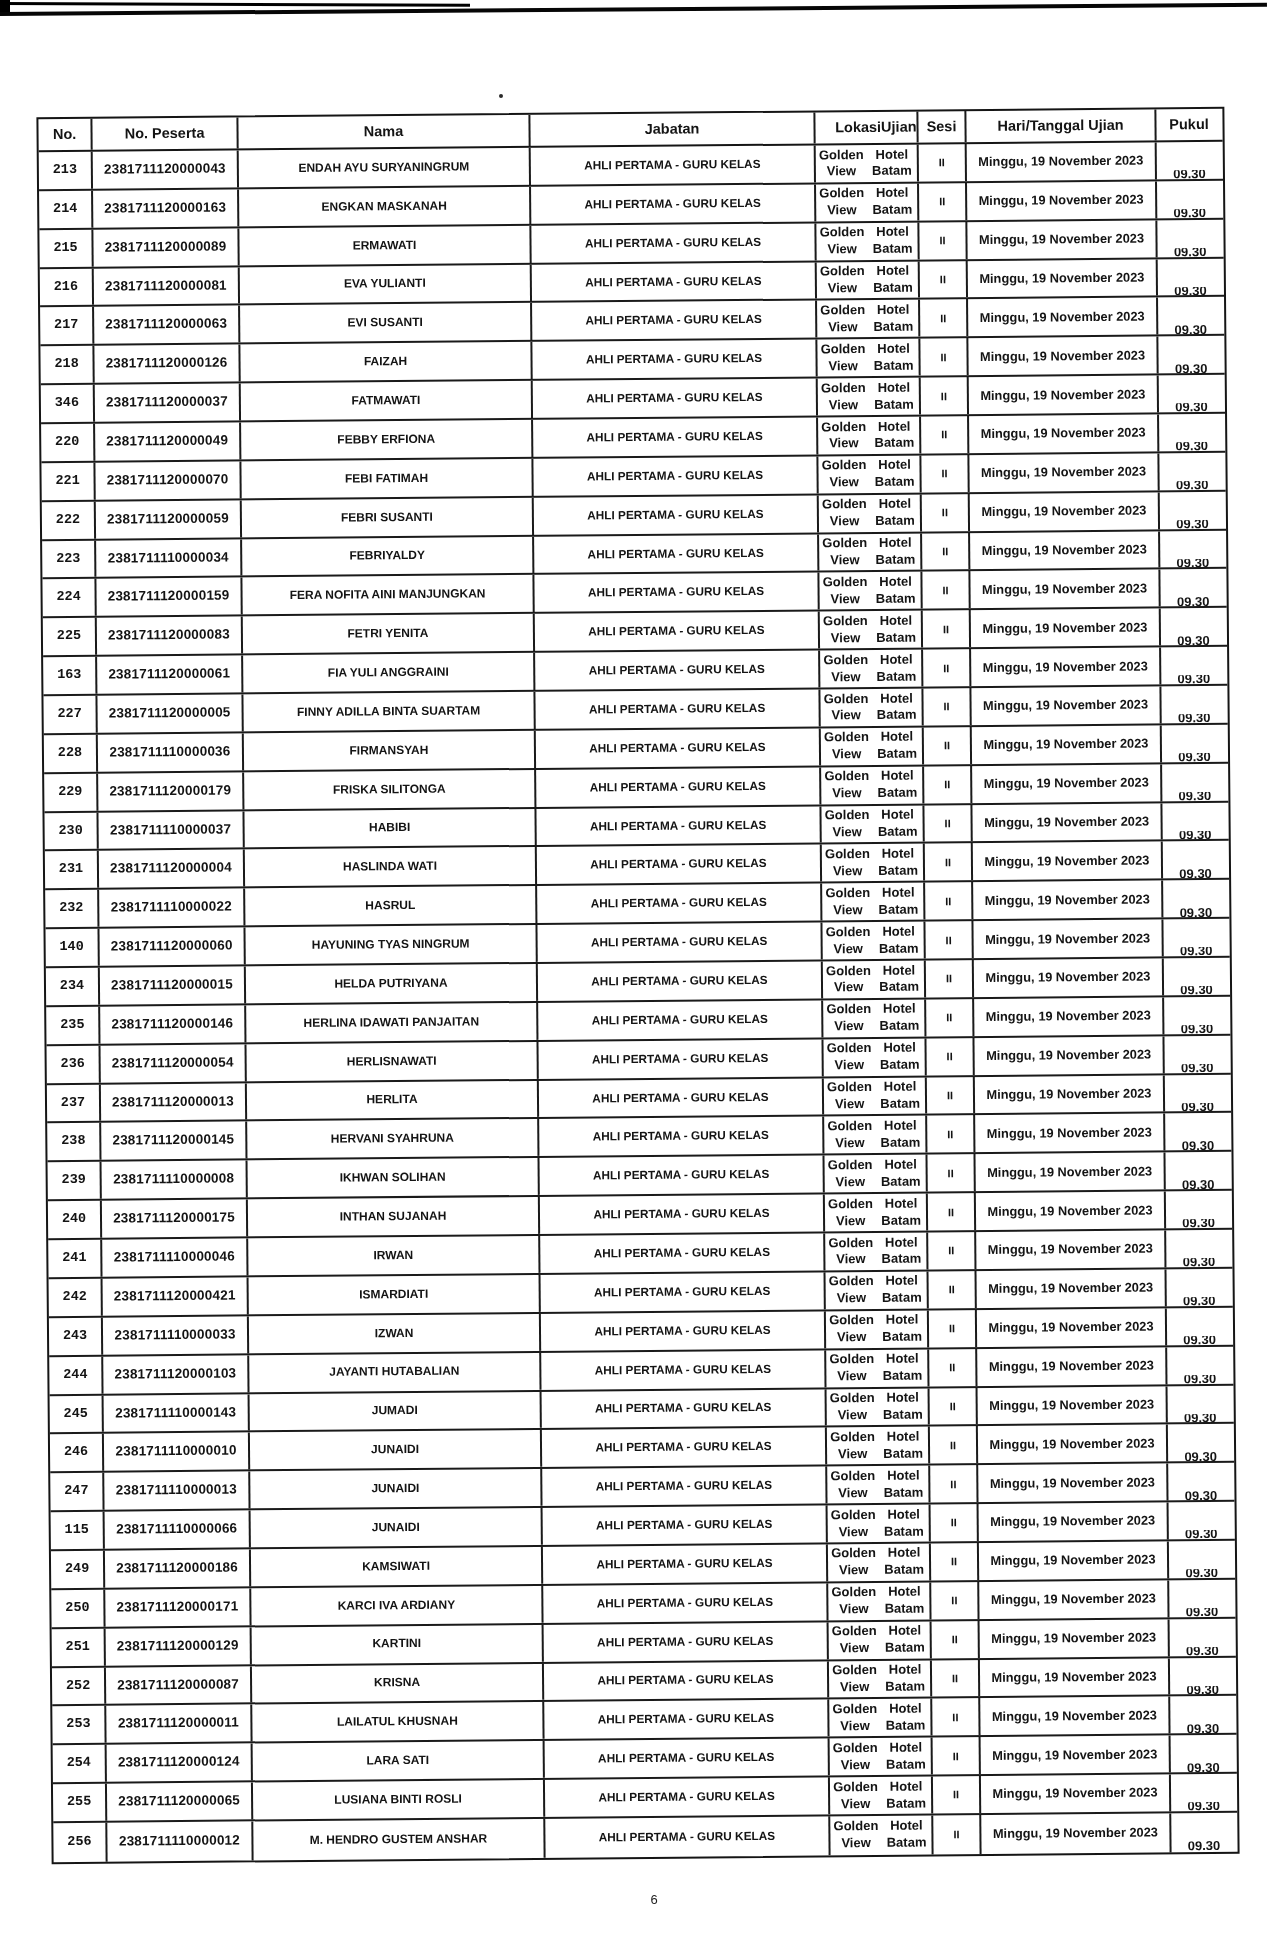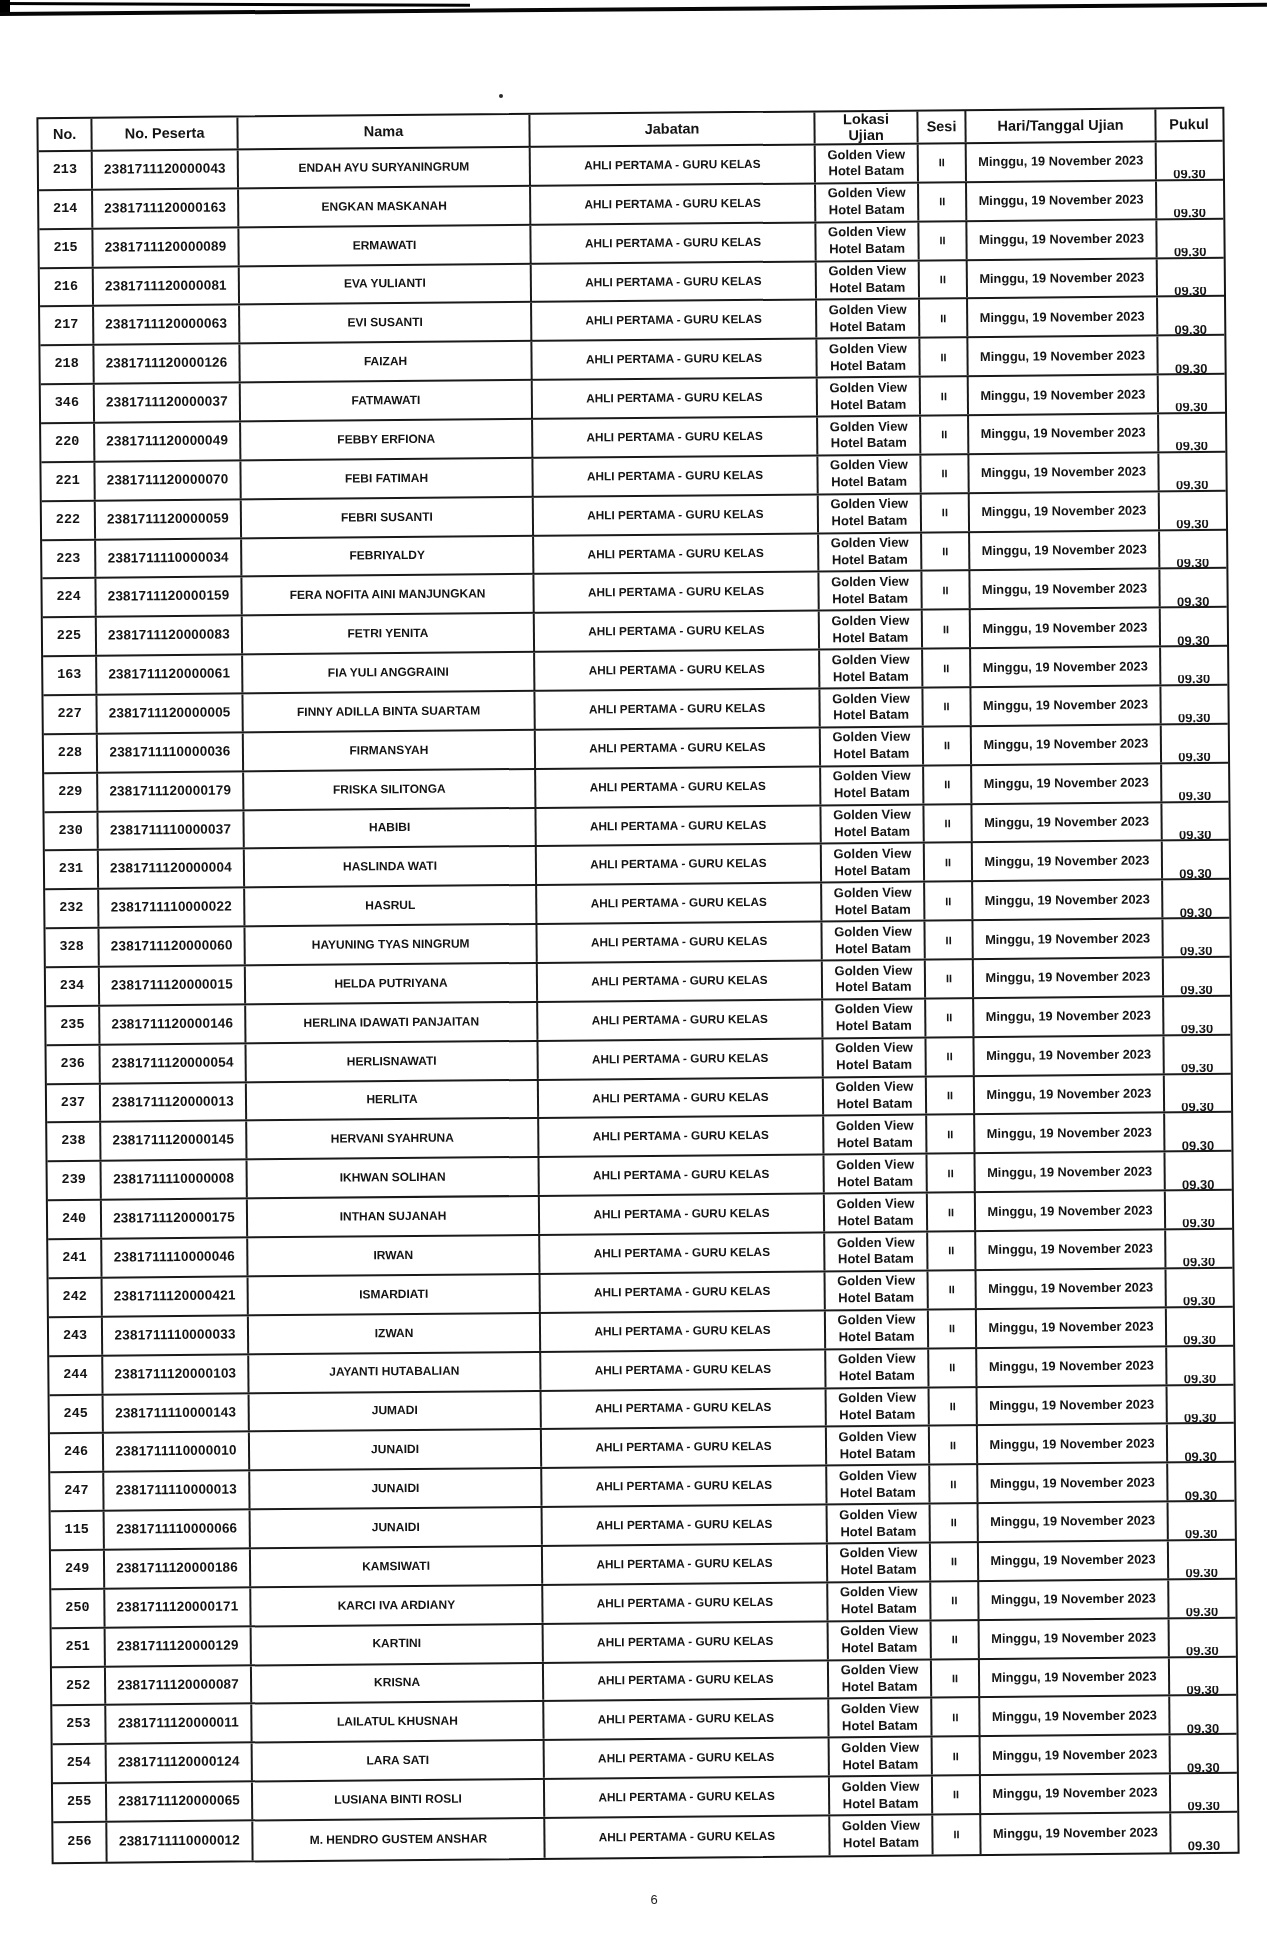--- a/index.html
+++ b/index.html
@@ -35,21 +35,21 @@
   .th, .td {
     border-right: 2px solid #1a1a1a;
     display: flex; align-items: center; justify-content: center;
     text-align: center;
     font-weight: 700;
     overflow: hidden;
     line-height: 1.1;
   }
   .th:last-child, .td:last-child { border-right: none; text-align: right; }
   .th { font-size: 14.5px; }
-  .th.c-lokasi, .td.c-lokasi { flex-direction: column; justify-content: center; }
+  .th.c-lokasi, .td.c-lokasi { justify-content: flex-end; }
   .td.c-no      { font-size: 13.5px; font-family: Liberation Mono, monospace; }
   .td.c-peserta { font-size: 13.5px; letter-spacing: 0.2px; }
   .td.c-nama    { font-size: 12px; }
   .td.c-jabatan { font-size: 11.8px; }
   .td.c-lokasi  { font-size: 13px; line-height: 1.3; }
   .td.c-sesi    { font-size: 11px; }
   .td.c-hari    { font-size: 12.8px; }
   .td.c-pukul   { font-size: 13px; margin-top: 28px; }
 
   .page-number {
@@ -337,21 +337,21 @@
     <div class="td c-jabatan">AHLI PERTAMA - GURU KELAS</div>
     <div class="td c-lokasi">
       <span>Golden View</span>
       <span>Hotel Batam</span>
     </div>
     <div class="td c-sesi">II</div>
     <div class="td c-hari">Minggu, 19 November 2023</div>
     <div class="td c-pukul">09.30</div>
   </div>
         <div class="tr">
-    <div class="td c-no">328</div>
+    <div class="td c-no">140</div>
     <div class="td c-peserta">2381711120000060</div>
     <div class="td c-nama">HAYUNING TYAS NINGRUM</div>
     <div class="td c-jabatan">AHLI PERTAMA - GURU KELAS</div>
     <div class="td c-lokasi">
       <span>Golden View</span>
       <span>Hotel Batam</span>
     </div>
     <div class="td c-sesi">II</div>
     <div class="td c-hari">Minggu, 19 November 2023</div>
     <div class="td c-pukul">09.30</div>

